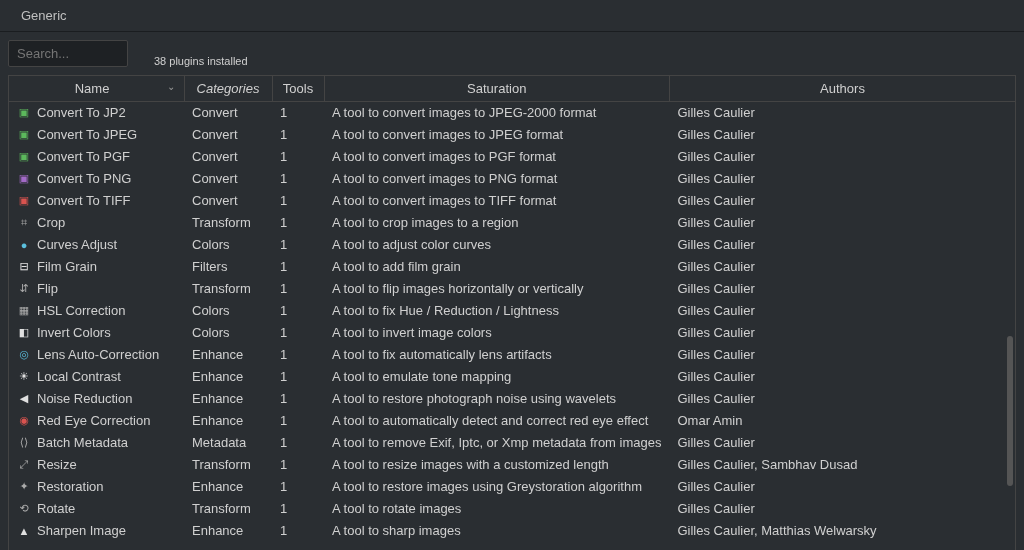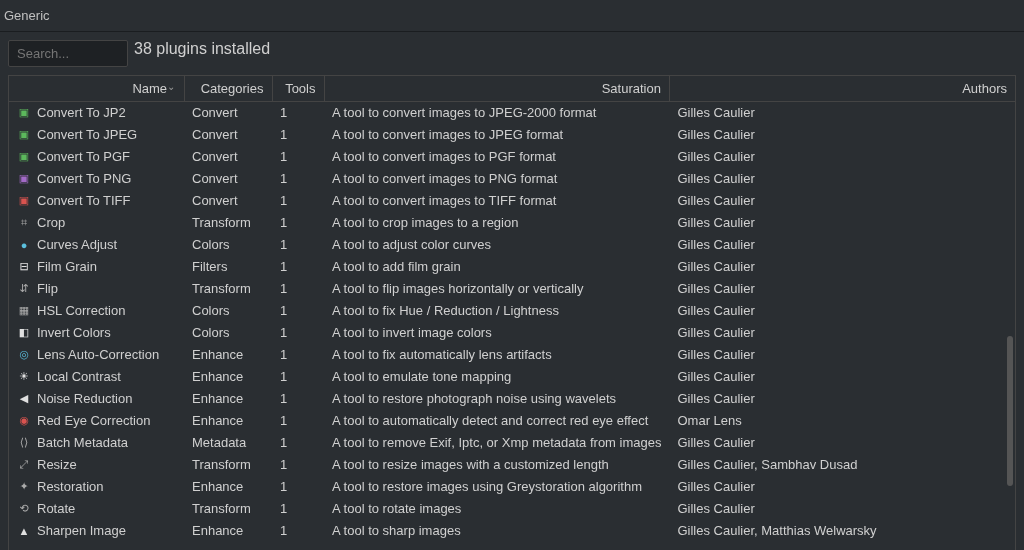--- a/index.html
+++ b/index.html
@@ -11,74 +11,74 @@
       width: 1024px;
       height: 550px;
       overflow: hidden;
     }
     .tabs {
       display: flex;
       border-bottom: 1px solid #1a1d20;
       background: #2a2e32;
     }
     .tab {
-      padding: 8px 4px;
+      padding: 8px 21px;
       color: #c0c0c0;
       cursor: pointer;
     }
     .tab.active {
       background: #32363a;
       border: 1px solid #555;
       border-bottom: none;
       border-radius: 3px 3px 0 0;
     }
     .toolbar {
       display: flex;
-      align-items: flex-start;
+      align-items: flex-end;
       padding: 8px;
-      gap: 6px;
+      gap: 26px;
     }
     .search {
       background: #1e2124;
       border: 1px solid #444;
       color: #888;
       padding: 5px 8px;
       width: 120px;
       border-radius: 2px;
       font-size: 13px;
     }
     .status {
       color: #d0d0d0;
-      font-size: 16px;
+      font-size: 11px;
     }
     .table-container {
       margin: 0 8px;
       border: 1px solid #444;
       height: 480px;
       overflow-y: auto;
       position: relative;
     }
     .table {
       width: 100%;
       border-collapse: collapse;
     }
     .table thead th {
       background: #2a2e32;
-      text-align: right;
+      text-align: center;
       font-weight: normal;
       padding: 5px 8px;
       border-right: 1px solid #444;
       border-bottom: 1px solid #444;
       position: sticky;
       top: 0;
       color: #d0d0d0;
     }
     .table thead th:last-child { border-right: none; }
     .th-name { width: 175px; }
-    .th-cat { width: 88px; }
+    .th-cat { width: 88px; font-style: italic; }
     .th-tools { width: 52px; }
     .th-desc { width: 338px; }
     .chevron {
       float: right;
       font-size: 10px;
       color: #999;
     }
     .table tbody td {
       padding: 3px 8px;
       color: #d0d0d0;
@@ -312,21 +312,21 @@
         <tr>
     <td>
             <div class="name-cell">
       <span class="icon icon-red">◉</span>
       <span>Red Eye Correction</span>
     </div>
           </td>
     <td>Enhance</td>
     <td>1</td>
     <td>A tool to automatically detect and correct red eye effect</td>
-    <td>Omar Lens</td>
+    <td>Omar Amin</td>
         </tr>
         <tr>
     <td>
             <div class="name-cell">
       <span class="icon icon-gray">⟨⟩</span>
       <span>Batch Metadata</span>
     </div>
           </td>
     <td>Metadata</td>
     <td>1</td>

